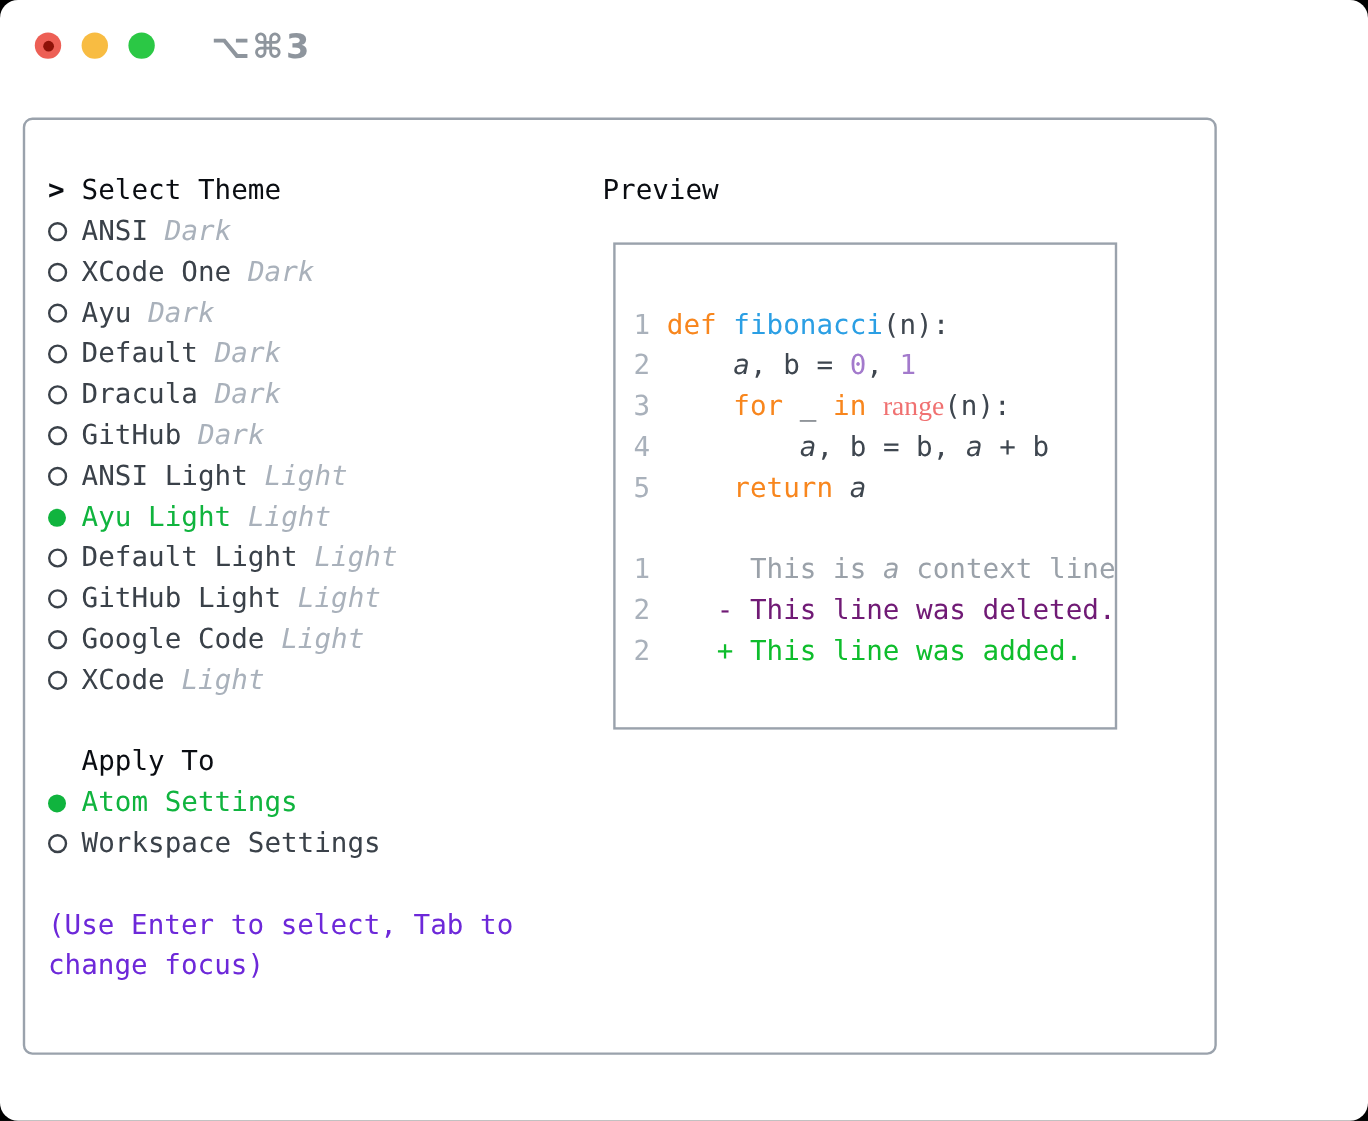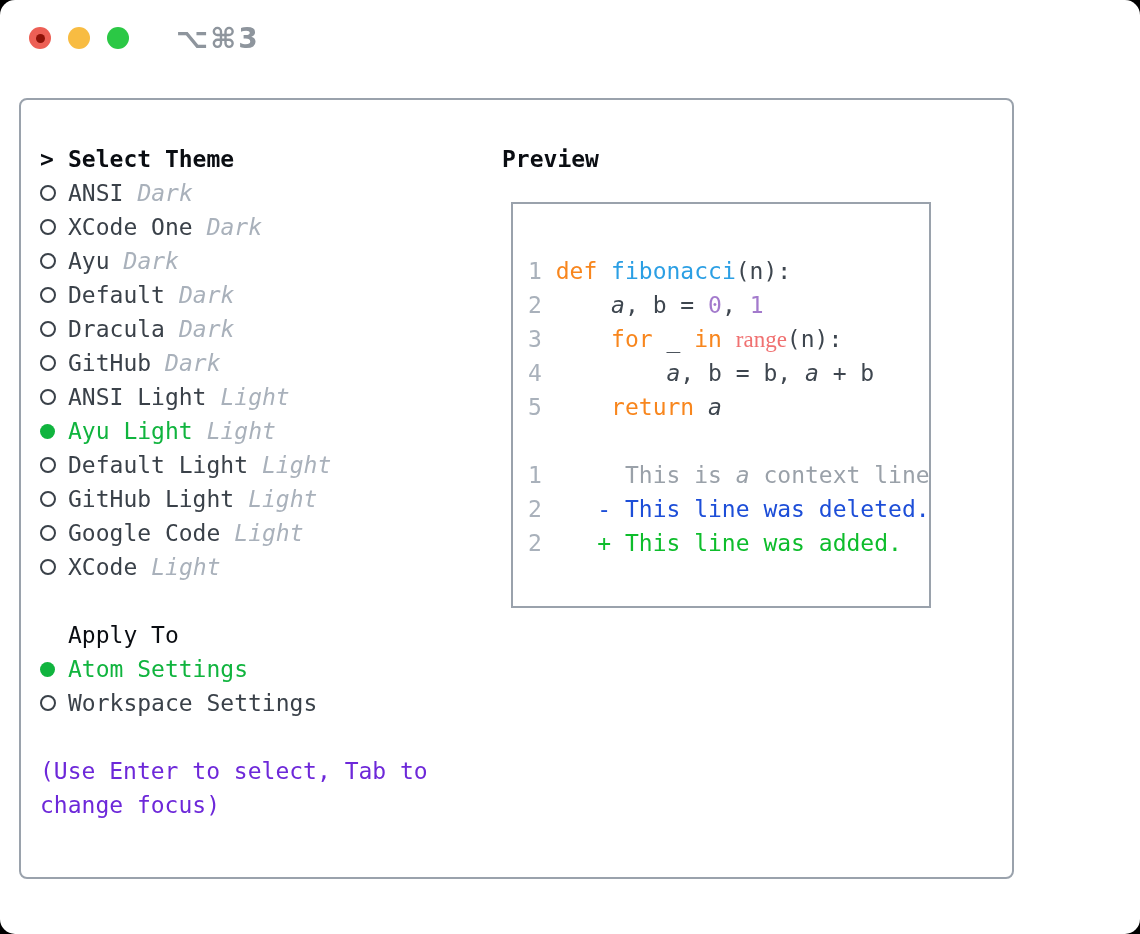--- a/index.html
+++ b/index.html
@@ -18,43 +18,43 @@
   
   .window{position:absolute;left:19px;top:98px;width:995px;height:781px;
           border:2px solid #9AA2AC;border-radius:8px;background:#fff;box-sizing:border-box;}
   
   .left{position:absolute;left:19px;top:42px;font-size:23px;color:#3A4149;}
   .row{height:34px;display:flex;align-items:center;white-space:pre;}
   .bullet{width:28px;display:inline-flex;align-items:center;flex:0 0 28px;}
   .radio{width:12px;height:12px;border:2px solid #3A4149;border-radius:50%;box-sizing:content-box;}
   .radio.on{width:15px;height:15px;border:0;background:#10B43E;}
   .caret{font-weight:bold;color:#0A0D12;}
-  .hdr{font-weight:bold;color:#0A0D12;}
+  .hdr{font-weight:normal;color:#0A0D12;}
   .subhdr{color:#0A0D12;}
   .variant{color:#A9B1BB;font-style:italic;margin-left:14px;}
   .sel{color:#10B43E;}
   .hint{color:#6d28d9;}
   .spacer{height:34px;}
   
   .preview-title{position:absolute;left:481px;top:42px;height:34px;display:flex;align-items:center;
-                 font-size:23px;font-weight:bold;color:#0A0D12;}
+                 font-size:23px;font-weight:normal;color:#0A0D12;}
   .preview-box{position:absolute;left:490px;top:102px;width:420px;height:406px;
                border:2px solid #9AA2AC;background:#fff;box-sizing:border-box;
                padding:50px 0 0 15px;overflow:hidden;}
   .pline{height:34px;line-height:34px;font-size:23px;white-space:pre;}
   .seg-ln{color:#A9B1BB;}
   .seg-fg{color:#3E464F;}
   .seg-kw{color:#F8861D;}
   .seg-fn{color:#2B9FE4;}
   .seg-num{color:#A37ACC;}
   .seg-call{color:#F07171;font-family:Liberation Serif, serif;}
   .seg-var{color:#3E464F;font-style:italic;}
   .seg-ctx{color:#9AA1A9;}
   .seg-ctxi{color:#9AA1A9;font-style:italic;}
-  .seg-del{color:#1d4ed8;margin-top:36px;}
+  .seg-del{color:#701a75;margin-top:36px;}
   .seg-add{color:#0EBD2C;}
 </style>
 </head>
 <body>
 
 <div class="screen">
 
   <div class="titlebar">
     <span class="tl red">
         <span class="tl-inner"></span>

